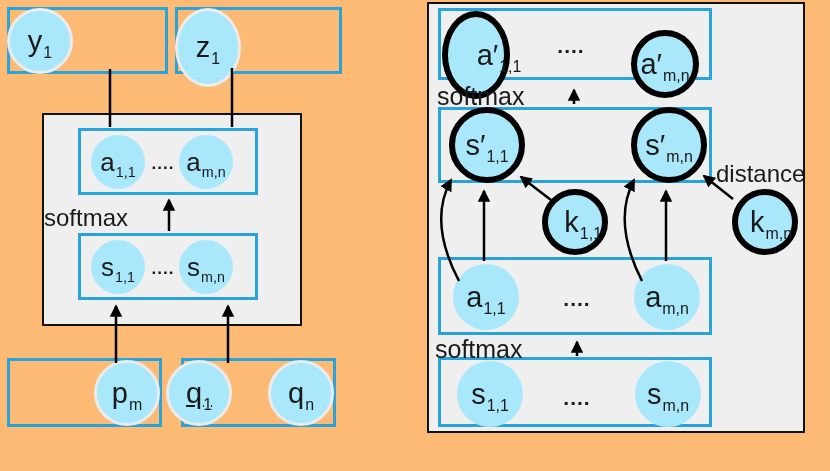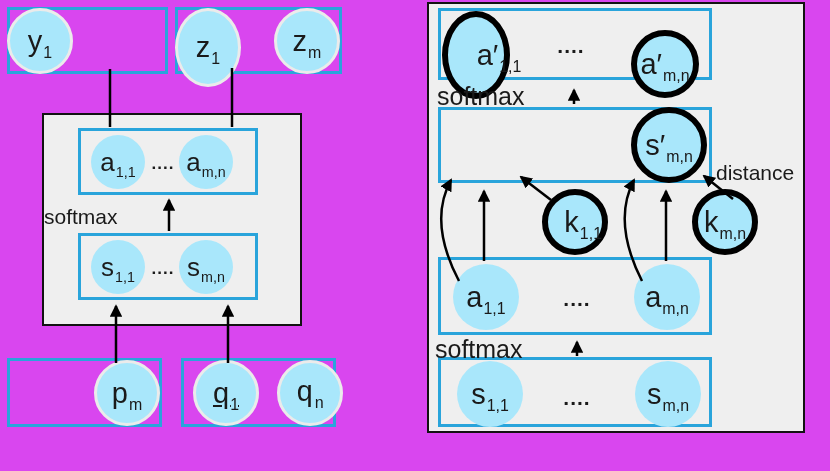--- a/index.html
+++ b/index.html
@@ -1,28 +1,28 @@
 <!DOCTYPE html>
 <html><head>
 <meta charset="utf-8">
 <style>
   html,body{margin:0;padding:0;background:#000;}
   #canvas{
-    position:relative;width:830px;height:471px;background:#d946ef;overflow:hidden;
+    position:relative;width:830px;height:471px;background:#fdba74;overflow:hidden;
     font-family:"Liberation Sans","DejaVu Sans",sans-serif;color:#1a1a1a;
   }
   .panel{position:absolute;background:#efefef;border:2px solid #121212;box-sizing:border-box;}
   .bluebox{position:absolute;border:3px solid #29a4db;box-sizing:border-box;}
   .node{position:absolute;border-radius:50%;background:#a9e7fb;display:flex;align-items:center;justify-content:center;box-sizing:border-box;}
   .ring{border:3px solid #ebebeb;}
   .thick{border:6px solid #000;}
   .nlabel{font-size:29px;line-height:1;white-space:nowrap;}
   .small .nlabel{font-size:26px;}
   .sub{font-size:0.55em;position:relative;top:0.45em;margin-left:1px;}
-  .lbl{position:absolute;font-size:21px;line-height:1;white-space:nowrap;}
+  .lbl{position:absolute;font-size:24px;line-height:1;white-space:nowrap;}
   .dots{position:absolute;transform:translate(-50%,-50%);font-weight:700;font-size:21px;letter-spacing:1px;line-height:1;}
   .dots-small{font-size:17px;}
   svg.connectors{position:absolute;left:0;top:0;pointer-events:none;}
   .ln{stroke:#000;stroke-width:2.5;fill:none;}
   .ar{stroke:#000;stroke-width:2.5;fill:none;marker-end:url(#ah);}
 </style>
 </head>
 <body>
 
 <div id="canvas">
@@ -40,23 +40,20 @@
   <div class="bluebox" style="left:438px;top:107px;width:274px;height:76px;"></div>
   <div class="bluebox" style="left:438px;top:257px;width:274px;height:78px;"></div>
   <div class="bluebox" style="left:438px;top:357px;width:274px;height:70px;"></div>
 
   <div class="node ring" style="left:7px;top:8px;width:66px;height:66px;">
     <span class="nlabel"><span>y</span><span class="sub">1</span></span>
   </div>
   <div class="node ring" style="left:175px;top:8px;width:66px;height:79px;">
     <span class="nlabel"><span>z</span><span class="sub">1</span></span>
   </div>
-  <div class="node ring" style="left:274px;top:8px;width:66px;height:66px;">
-    <span class="nlabel"><span>z</span><span class="sub">m</span></span>
-  </div>
 
   <div class="node small" style="left:91px;top:135px;width:54px;height:54px;">
     <span class="nlabel"><span>a</span><span class="sub">1,1</span></span>
   </div>
   <div class="node small" style="left:179px;top:135px;width:54px;height:54px;">
     <span class="nlabel"><span>a</span><span class="sub">m,n</span></span>
   </div>
   <div class="dots dots-small" style="left:163px;top:163px;">....</div>
 
   <div class="node small" style="left:91px;top:240px;width:54px;height:54px;">
@@ -65,45 +62,48 @@
   <div class="node small" style="left:179px;top:240px;width:54px;height:54px;">
     <span class="nlabel"><span>s</span><span class="sub">m,n</span></span>
   </div>
   <div class="dots dots-small" style="left:163px;top:268px;">....</div>
 
   <div class="lbl" style="left:44px;top:206px;">softmax</div>
 
   <div class="node ring" style="left:94px;top:360px;width:66px;height:66px;text-align:center;">
     <span class="nlabel"><span>p</span><span class="sub">m</span></span>
   </div>
-  <div class="node ring" style="left:193px;top:360px;width:66px;height:66px;text-decoration:underline;">
+  <div class="node ring" style="left:166px;top:360px;width:66px;height:66px;text-decoration:underline;">
     <span class="nlabel"><span>q</span><span class="sub">1</span></span>
   </div>
-  <div class="node ring" style="left:277px;top:360px;width:66px;height:66px;font-family:Liberation Mono, monospace;">
+  <div class="node ring" style="left:268px;top:360px;width:66px;height:66px;">
     <span class="nlabel"><span>q</span><span class="sub">n</span></span>
   </div>
 
   <div class="node thick" style="left:442px;top:11px;width:68px;height:88px;padding-left:46px;">
     <span class="nlabel"><span>a′</span><span class="sub">1,1</span></span>
   </div>
   <div class="node thick" style="left:631px;top:11px;width:68px;height:68px;margin-top:19px;">
     <span class="nlabel"><span>a′</span><span class="sub">m,n</span></span>
   </div>
   <div class="dots" style="left:571px;top:45px;">....</div>
 
   <div class="lbl" style="left:437px;top:84px;font-size:25px;">softmax</div>
 
+  <div class="node thick" style="left:449px;top:107px;width:76px;height:76px;">
+    <span class="nlabel"><span>s′</span><span class="sub">1,1</span></span>
+  </div>
   <div class="node thick" style="left:631px;top:107px;width:76px;height:76px;text-align:center;">
     <span class="nlabel"><span>s′</span><span class="sub">m,n</span></span>
   </div>
 
   <div class="node thick" style="left:542px;top:189px;width:66px;height:66px;justify-content:flex-end;">
     <span class="nlabel"><span>k</span><span class="sub">1,1</span></span>
   </div>
-  <div class="node thick" style="left:692px;top:189px;width:66px;height:66px;">
+  <div class="node thick" style="left:732px;top:189px;width:66px;height:66px;justify-content:flex-end;">
     <span class="nlabel"><span>k</span><span class="sub">m,n</span></span>
   </div>
 
   <div class="lbl" style="left:716px;top:162px;">distance</div>
 
   <div class="node" style="left:453px;top:264px;width:66px;height:66px;">
     <span class="nlabel"><span>a</span><span class="sub">1,1</span></span>
   </div>
   <div class="node" style="left:634px;top:264px;width:66px;height:66px;">
     <span class="nlabel"><span>a</span><span class="sub">m,n</span></span>

